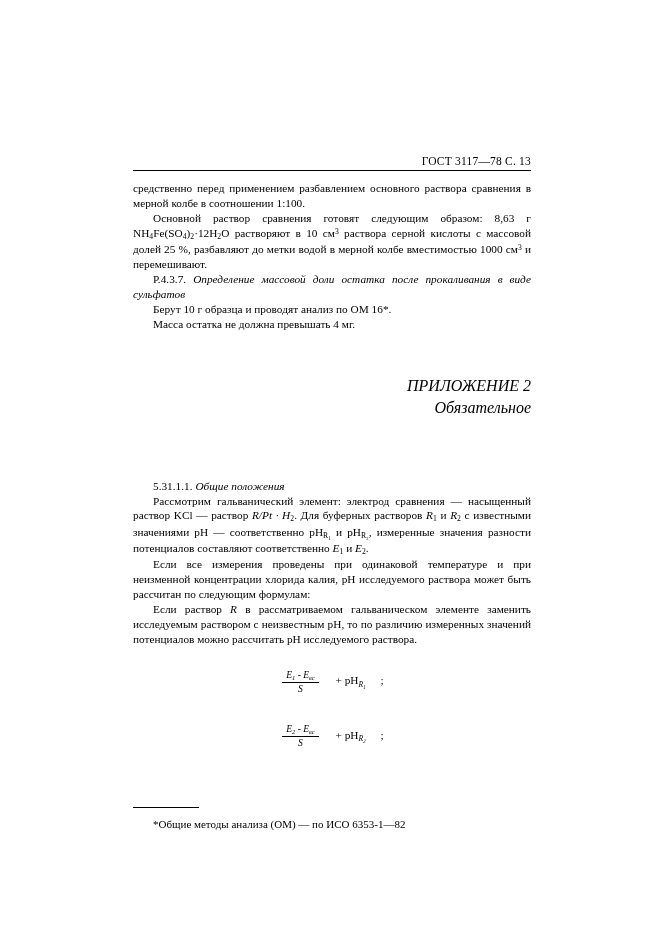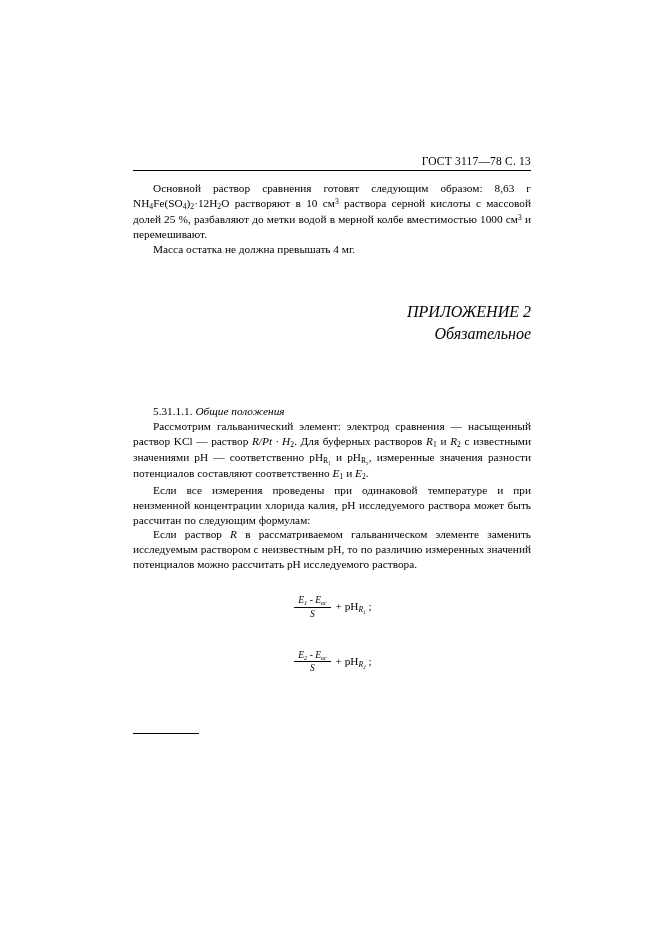--- a/index.html
+++ b/index.html
@@ -96,20 +96,21 @@
     padding: 0 4px 1px 4px;
     font-size: 9.5px;
   }
   .frac .den {
     display: block;
     padding: 1px 4px 0 4px;
     font-size: 9.5px;
   }
   .ph-term {
     font-style: normal;
+    margin-left: 12px;
   }
   .footnote-rule {
     width: 66px;
     border: none;
     border-top: 1px solid #000;
     margin: 0;
     height: 0;
   }
   .footnote {
     font-size: 11px;
@@ -122,24 +123,27 @@
 </style>
 </head>
 <body>
 
 <div class="page">
   <div class="content">
 
     <div class="header-line">ГОСТ 3117—78 С. 13</div>
     <hr class="rule">
 
+    <p><span>средственно перед применением разбавлением основного раствора сравнения в мерной колбе в соотношении 1:100.</span></p>
 
     <p class="indent"><span>Основной раствор сравнения готовят следующим образом: 8,63 г NH</span><sub>4</sub><span>Fe(SO</span><sub>4</sub><span>)</span><sub>2</sub><span>·12H</span><sub>2</sub><span>O растворяют в 10 см</span><sup>3</sup><span> раствора серной кислоты с массовой долей 25 %, разбавляют до метки водой в мерной колбе вместимостью 1000 см</span><sup>3</sup><span> и перемешивают.</span></p>
 
+    <p class="indent"><span>Р.4.3.7.</span> <span class="italic">Определение массовой доли остатка после прокаливания в виде сульфатов</span></p>
 
+    <p class="indent"><span>Берут 10 г образца и проводят анализ по ОМ  16*.</span></p>
 
     <p class="indent"><span>Масса остатка не должна превышать 4 мг.</span></p>
 
     <div class="spacer-lg"></div>
 
     <div class="annex">ПРИЛОЖЕНИЕ 2</div>
     <div class="annex">Обязательное</div>
 
     <div class="spacer-lg"></div>
 
@@ -168,16 +172,17 @@
       <span class="formula">
         <span class="frac">
           <span class="num"><span>E</span><sub>2</sub><span> - </span><span>E</span><sub>вс</sub></span>
           <span class="den">S</span>
         </span><span class="ph-term"> + pH</span><sub>R₂</sub><span class="ph-term"> ;</span>
       </span>
     </div>
 
     <div class="footnote-wrap">
       <hr class="footnote-rule">
+      <div class="footnote">*Общие методы анализа (ОМ) — по ИСО  6353-1—82</div>
     </div>
 
   </div>
 </div>
 
 </body></html>

